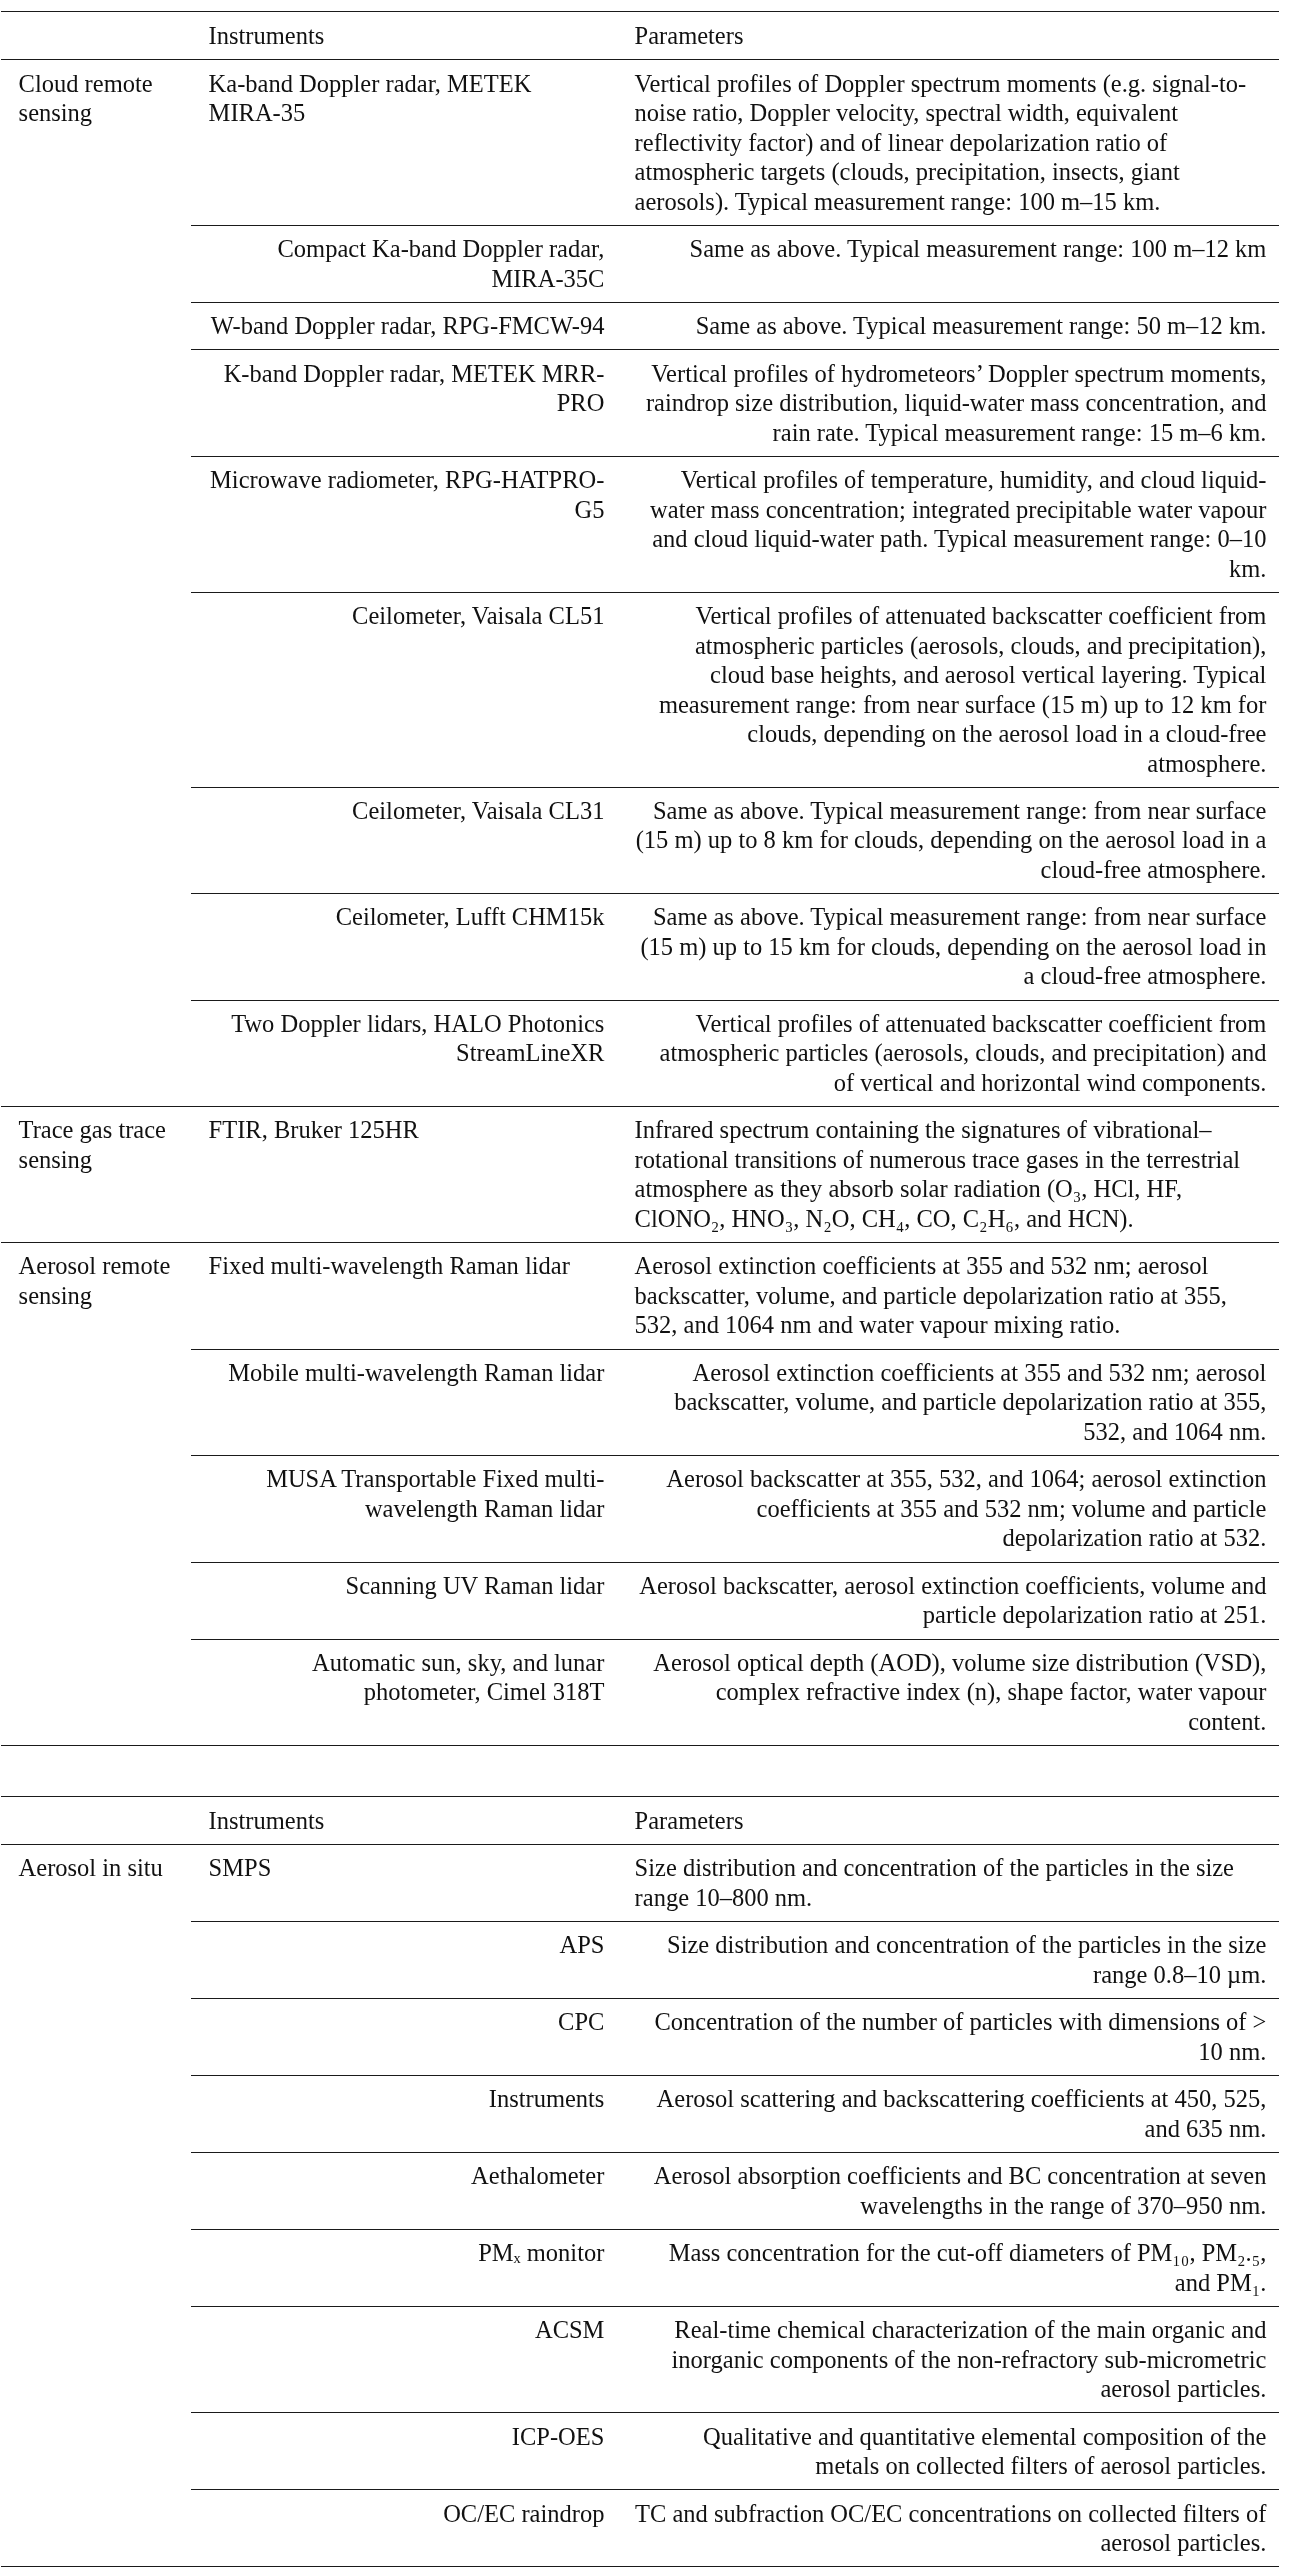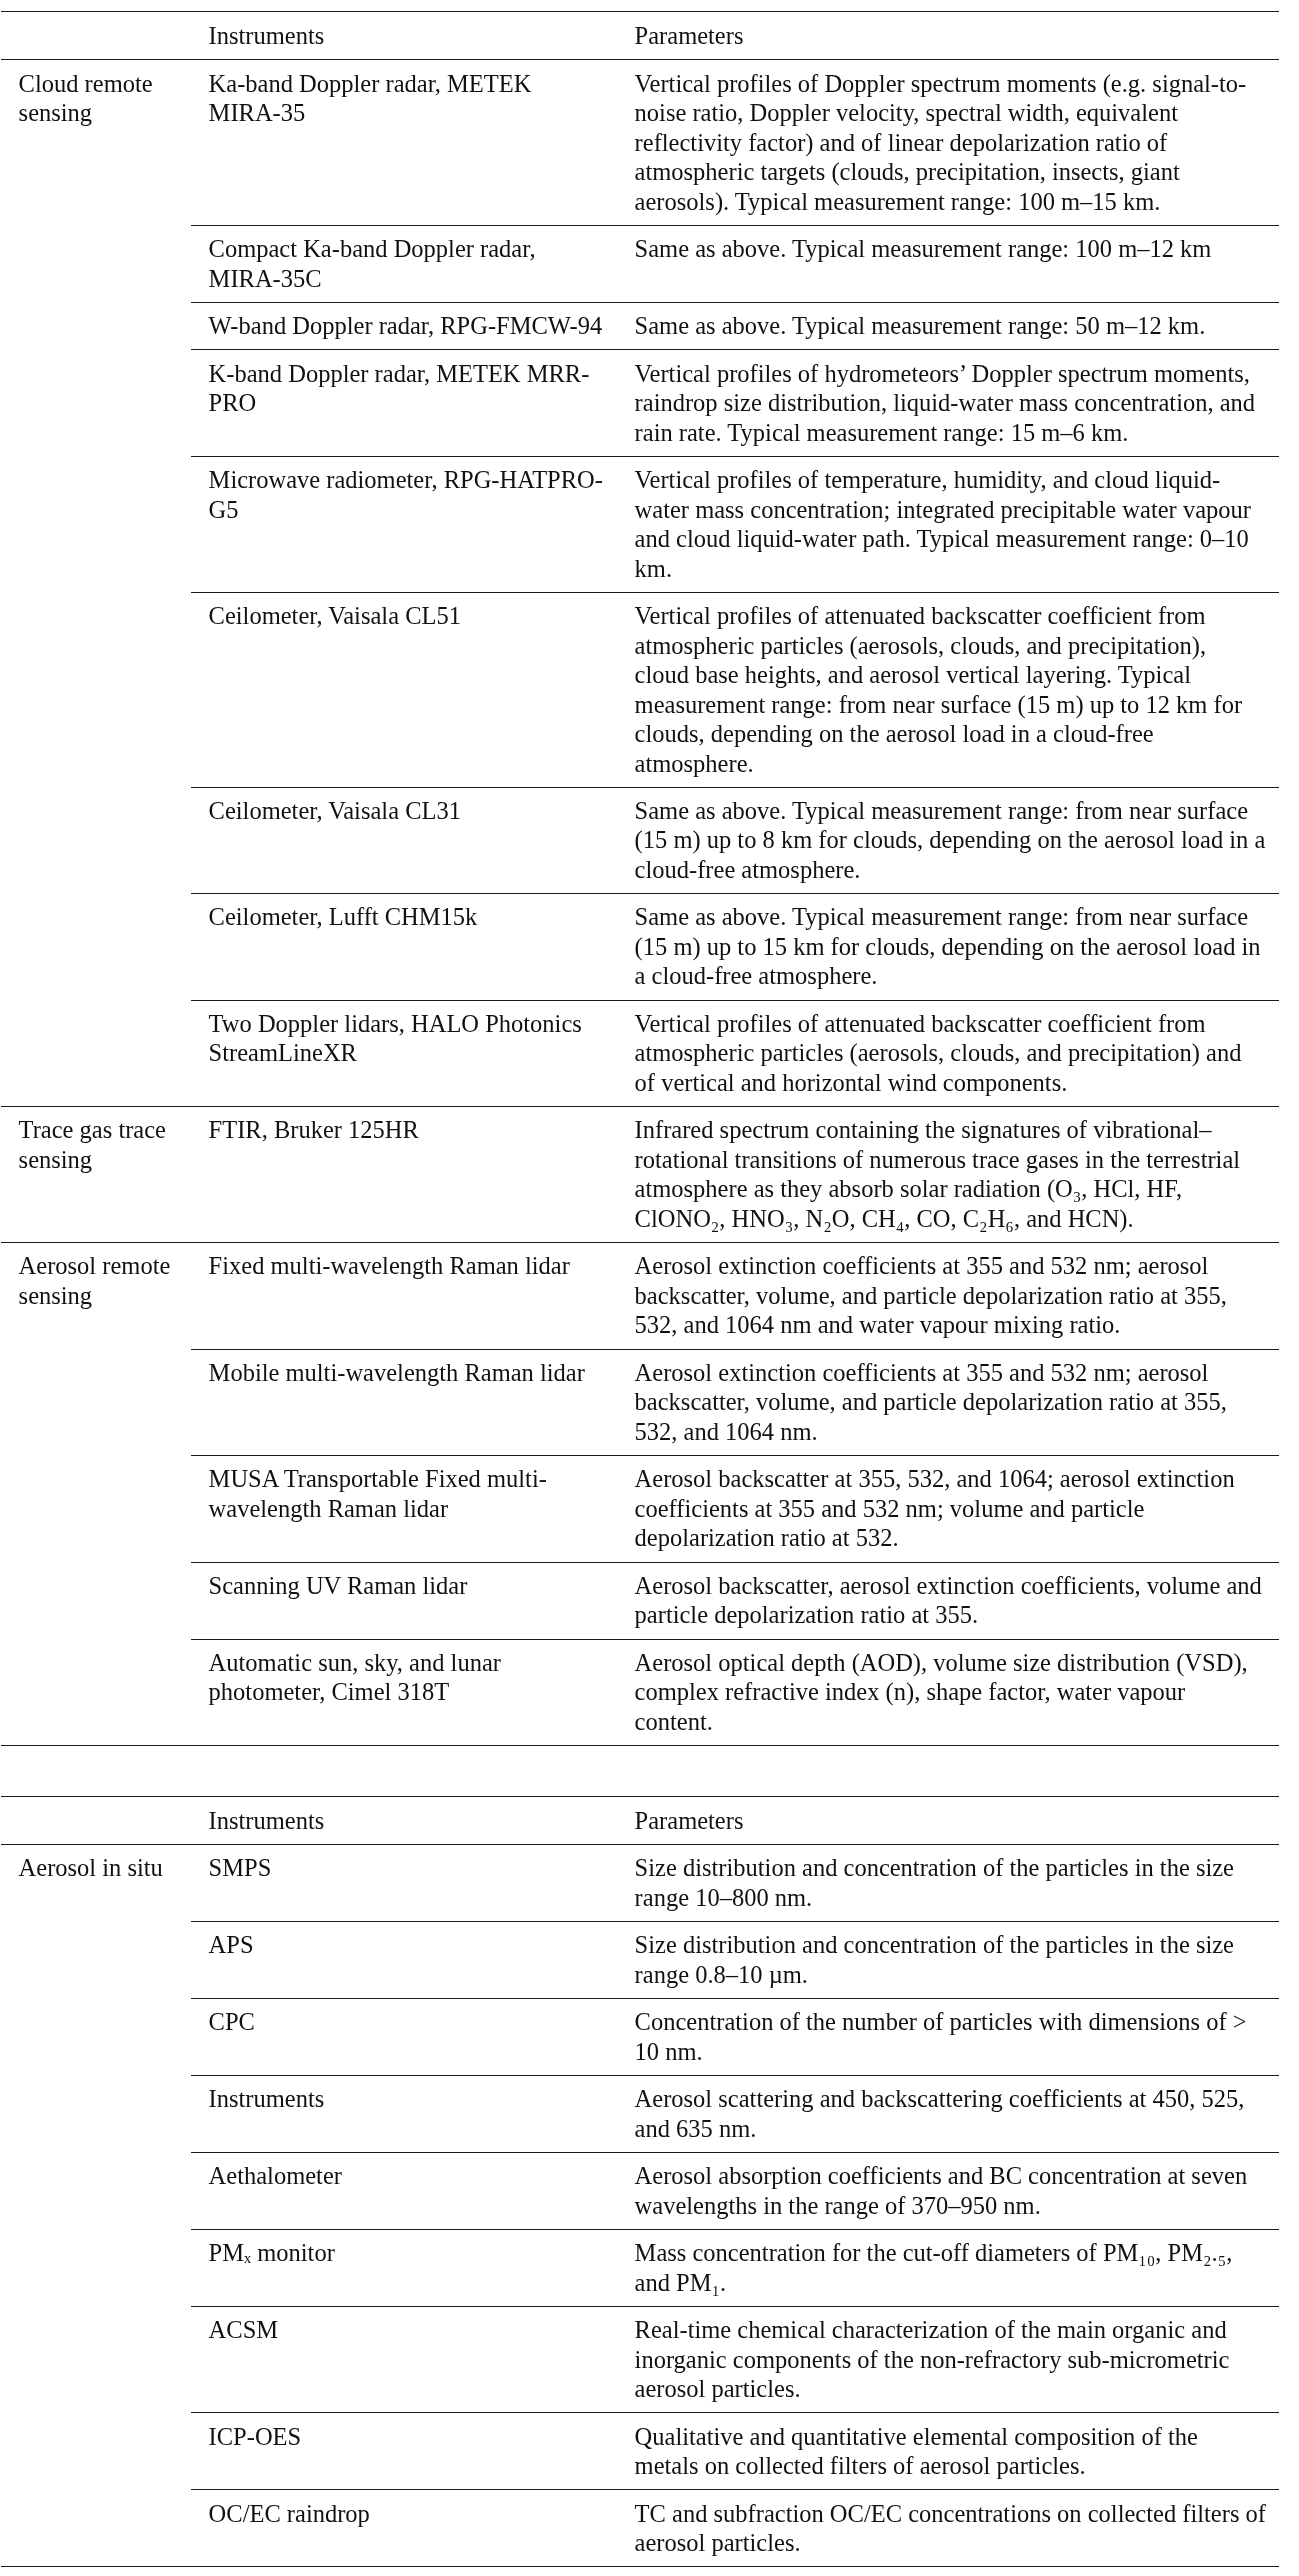--- a/index.html
+++ b/index.html
@@ -43,20 +43,21 @@
   }
   .tbl tbody tr.group-start td {
     border-top: 1.9px solid #1a1a1a;
   }
   .tbl tbody tr.group-start:first-child td {
     border-top: none;
   }
   .tbl tbody tr.sub td.inst,
   .tbl tbody tr.sub td.param {
     border-top: 1.9px solid #1a1a1a;
+    text-align: right;
   }
   .tbl tbody tr.first-in-group td.inst,
   .tbl tbody tr.first-in-group td.param {
     border-top: none;
   }
   .tbl tbody tr.group-start td.inst,
   .tbl tbody tr.group-start td.param {
     border-top: 1.9px solid #1a1a1a;
   }
   .tbl tbody tr.group-start:first-child td.inst,
@@ -137,21 +138,21 @@
       <tr class="sub">
         <td class="inst">Mobile multi-wavelength Raman lidar</td>
         <td class="param">Aerosol extinction coefficients at 355 and 532 nm; aerosol backscatter, volume, and particle depolarization ratio at 355, 532, and 1064 nm.</td>
       </tr>
       <tr class="sub">
         <td class="inst">MUSA Transportable Fixed multi-wavelength Raman lidar</td>
         <td class="param">Aerosol backscatter at 355, 532, and 1064; aerosol extinction coefficients at 355 and 532 nm; volume and particle depolarization ratio at 532.</td>
       </tr>
       <tr class="sub">
         <td class="inst">Scanning UV Raman lidar</td>
-        <td class="param">Aerosol backscatter, aerosol extinction coefficients, volume and particle depolarization ratio at 355.</td>
+        <td class="param">Aerosol backscatter, aerosol extinction coefficients, volume and particle depolarization ratio at 251.</td>
       </tr>
       <tr class="sub">
         <td class="inst">Automatic sun, sky, and lunar photometer, Cimel 318T</td>
         <td class="param">Aerosol optical depth (AOD), volume size distribution (VSD), complex refractive index (n), shape factor, water vapour content.</td>
       </tr>
     </tbody>
 </table>
 
 <table class="tbl" id="table-insitu">
   <colgroup>

